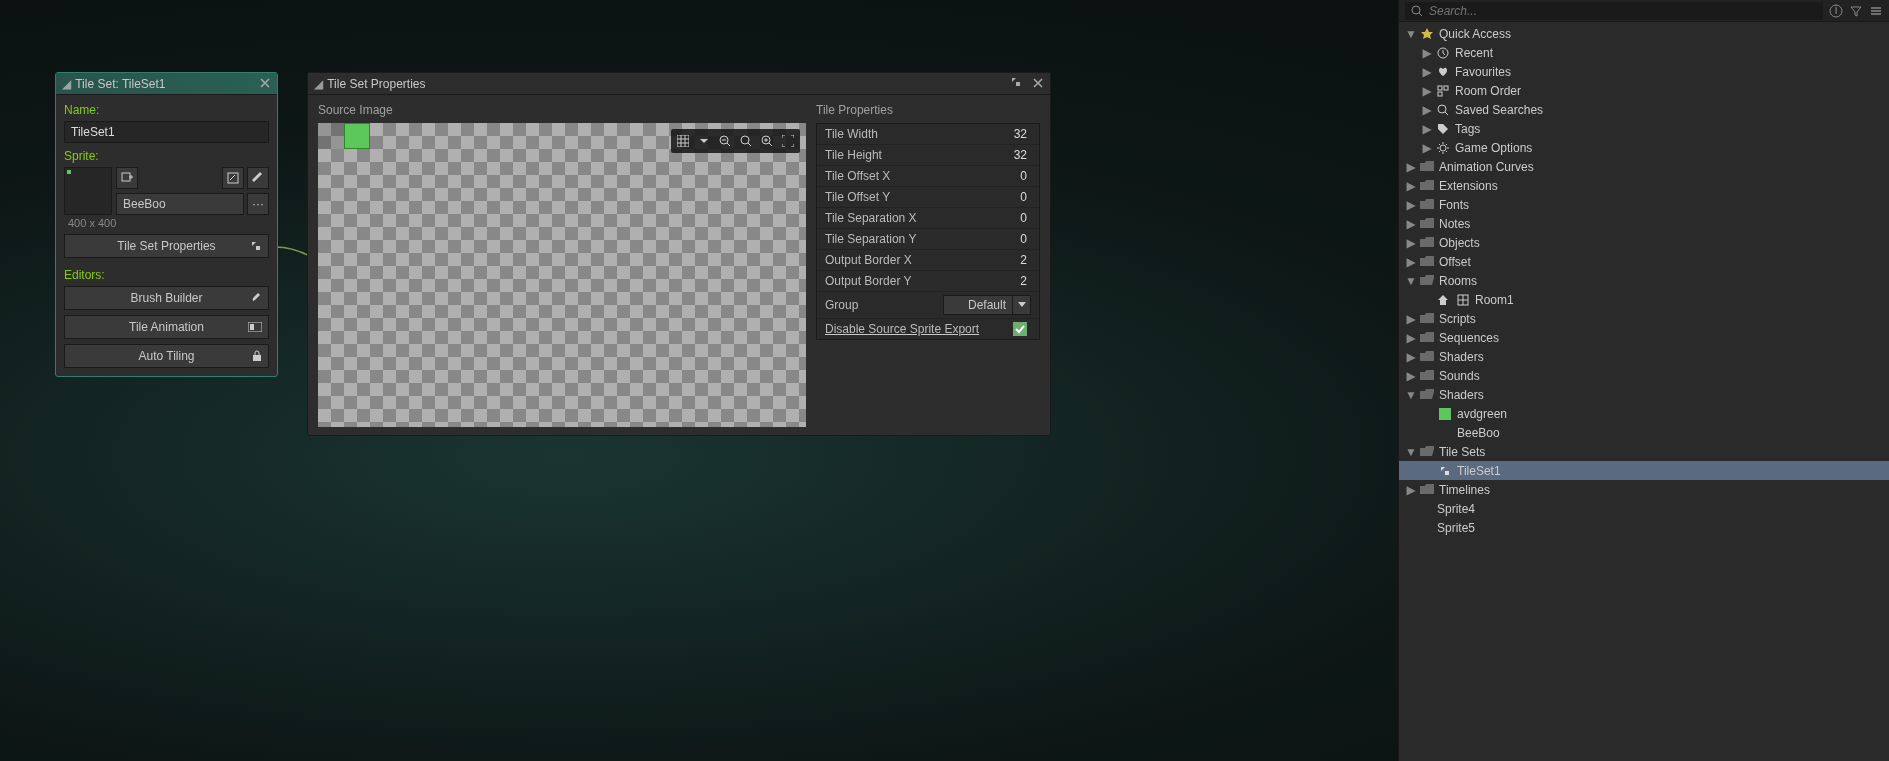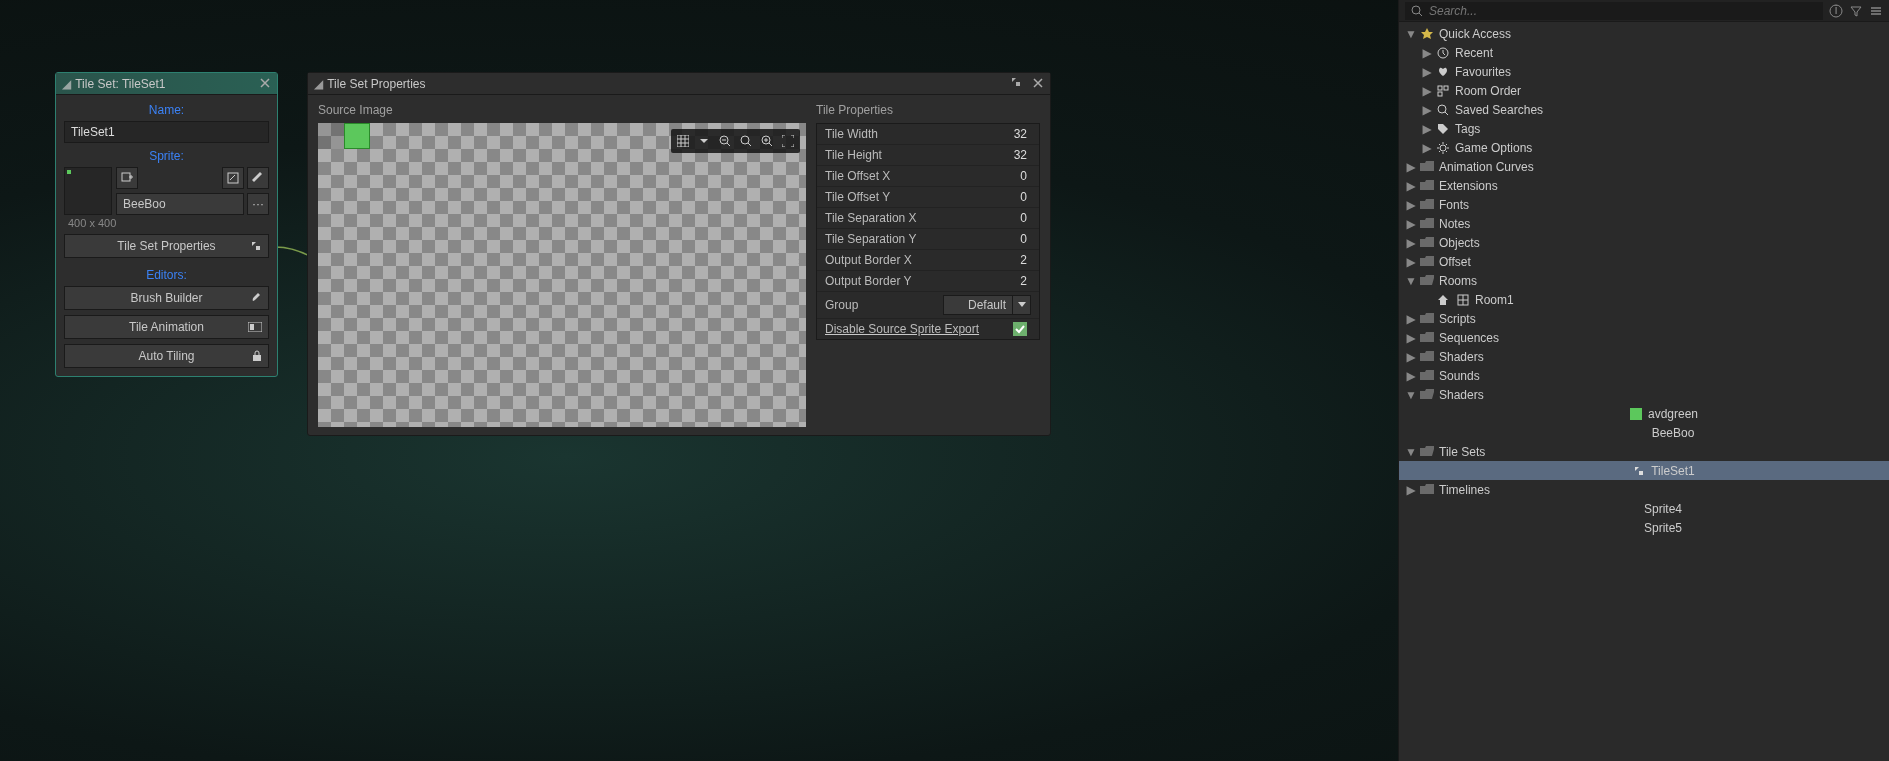--- a/index.html
+++ b/index.html
@@ -8,21 +8,21 @@
 
 .panel { position: absolute; background: #2d2d2d; border: 1px solid #1a1a1a; border-radius: 3px; }
 .panel-header { display: flex; align-items: center; height: 22px; padding: 0 6px; background: #2d2d2d; border-bottom: 1px solid #1a1a1a; position: relative; }
 .panel-header .collapse-icon { margin-right: 4px; opacity: 0.7; }
 .panel-close { position: absolute; right: 4px; top: 2px; cursor: pointer; width: 16px; height: 16px; display: flex; align-items: center; justify-content: center; }
 .panel-body { padding: 8px; }
 
 
 #tileset-panel { left: 55px; top: 72px; width: 223px; border: 1px solid #2d8070; }
 #tileset-panel .panel-header { background: linear-gradient(to right, #2a544b, #2a6054); }
-.label-text { color: #3b82f6; margin-bottom: 4px; display: block; text-align: center; }
+.label-text { color: #84cc16; margin-bottom: 4px; display: block; }
 .text-input { width: 100%; background: #262626; border: 1px solid #1a1a1a; padding: 3px 6px; color: #ddd; }
 .sprite-row { display: flex; gap: 4px; margin-top: 4px; }
 .sprite-preview { width: 48px; height: 48px; background: #262626; border: 1px solid #1a1a1a; position: relative; }
 .mini-btn { width: 22px; height: 22px; background: #3a3a3a; border: 1px solid #1a1a1a; display: flex; align-items: center; justify-content: center; cursor: pointer; }
 .sprite-name-row { display: flex; gap: 3px; flex: 1; align-items: flex-end; }
 .sprite-name-input { flex: 1; background: #3a3a3a; border: 1px solid #1a1a1a; padding: 3px 6px; }
 .dots-btn { width: 22px; height: 22px; background: #3a3a3a; border: 1px solid #1a1a1a; display: flex; align-items: center; justify-content: center; cursor: pointer; }
 .dim-text { color: #888; font-size: 11px; margin-top: 2px; margin-left:4px; }
 .wide-btn { width: 100%; background: #3a3a3a; border: 1px solid #1a1a1a; padding: 4px; display: flex; align-items: center; justify-content: center; position: relative; cursor: pointer; margin-top: 5px; }
 .wide-btn .btn-icon { position: absolute; right: 6px; }
@@ -69,21 +69,21 @@
 .sidebar-utils { display: flex; gap: 6px; }
 
 .tree { flex: 1; overflow-y: auto; padding-top: 2px; }
 .tree-row { display: flex; align-items: center; height: 19px; padding-left: 4px; cursor: pointer; }
 .tree-row.selected { background: #5a6a80; }
 .tree-arrow { width: 12px; display: inline-flex; justify-content: center; color: #888; margin-right: 2px; }
 .tree-icon { width: 16px; height: 16px; margin-right: 4px; display: inline-flex; align-items: center; justify-content: center; }
 .tree-label { color: #ccc; }
 .indent-0 { padding-left: 6px; }
 .indent-1 { padding-left: 22px; }
-.indent-2 { padding-left: 38px; justify-content: center; }
+.indent-2 { padding-left: 38px; }
 
 .folder-icon svg { fill: #6a6a6a; }
 .folder-icon.open svg { fill: #6a6a6a; }
 
 
 .wire { position: absolute; left: 275px; top: 243px; width: 40px; height: 20px; pointer-events: none; }
 
 svg { display: block; }
 </style>
 </head>

